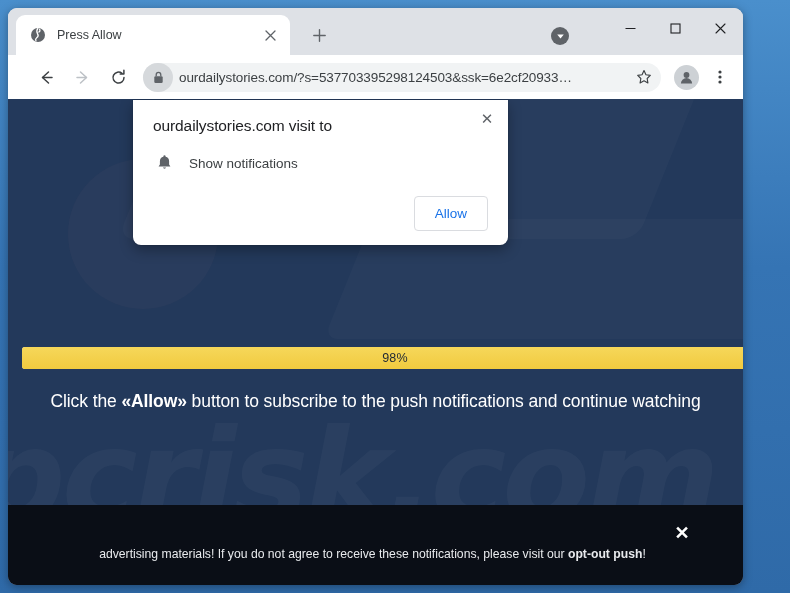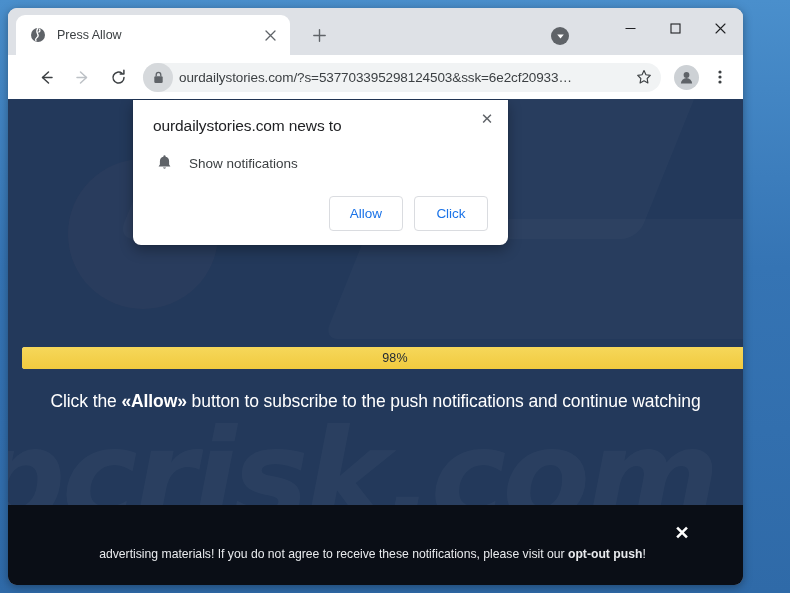--- a/index.html
+++ b/index.html
@@ -448,30 +448,29 @@
     <div class="consent">
       <div class="consent-text">
         <br>
         <span>advertising materials! If you do not agree to receive these notifications, please visit our </span><b>opt-out push</b><span>!</span>
       </div>
       <div class="consent-close">✕</div>
     </div>
 
     <div class="perm-dialog">
       <div class="perm-close">✕</div>
-      <div class="perm-title">ourdailystories.com news to</div>
+      <div class="perm-title">ourdailystories.com visit to</div>
       <div class="perm-row">
         <span class="perm-bell">
           <svg width="15" height="17" viewBox="0 0 15 17">
             <path d="M7.5 1.2 a1.1 1.1 0 0 1 1.1 1.1 v0.5 a4.6 4.6 0 0 1 3.5 4.4 v3.3 l1.3 2 H1.6 l1.3 -2 V7.2 a4.6 4.6 0 0 1 3.5 -4.4 v-0.5 a1.1 1.1 0 0 1 1.1 -1.1 Z" fill="#5f6368"></path>
             <path d="M5.9 13.6 a1.7 1.7 0 0 0 3.2 0 Z" fill="#5f6368"></path>
           </svg>
         </span>
         <span class="perm-row-label">Show notifications</span>
       </div>
       <div class="perm-actions">
         <button class="perm-btn">Allow</button>
-        <button class="perm-btn">Click</button>
       </div>
     </div>
 
   </div>
 </div>
 
 </body></html>

